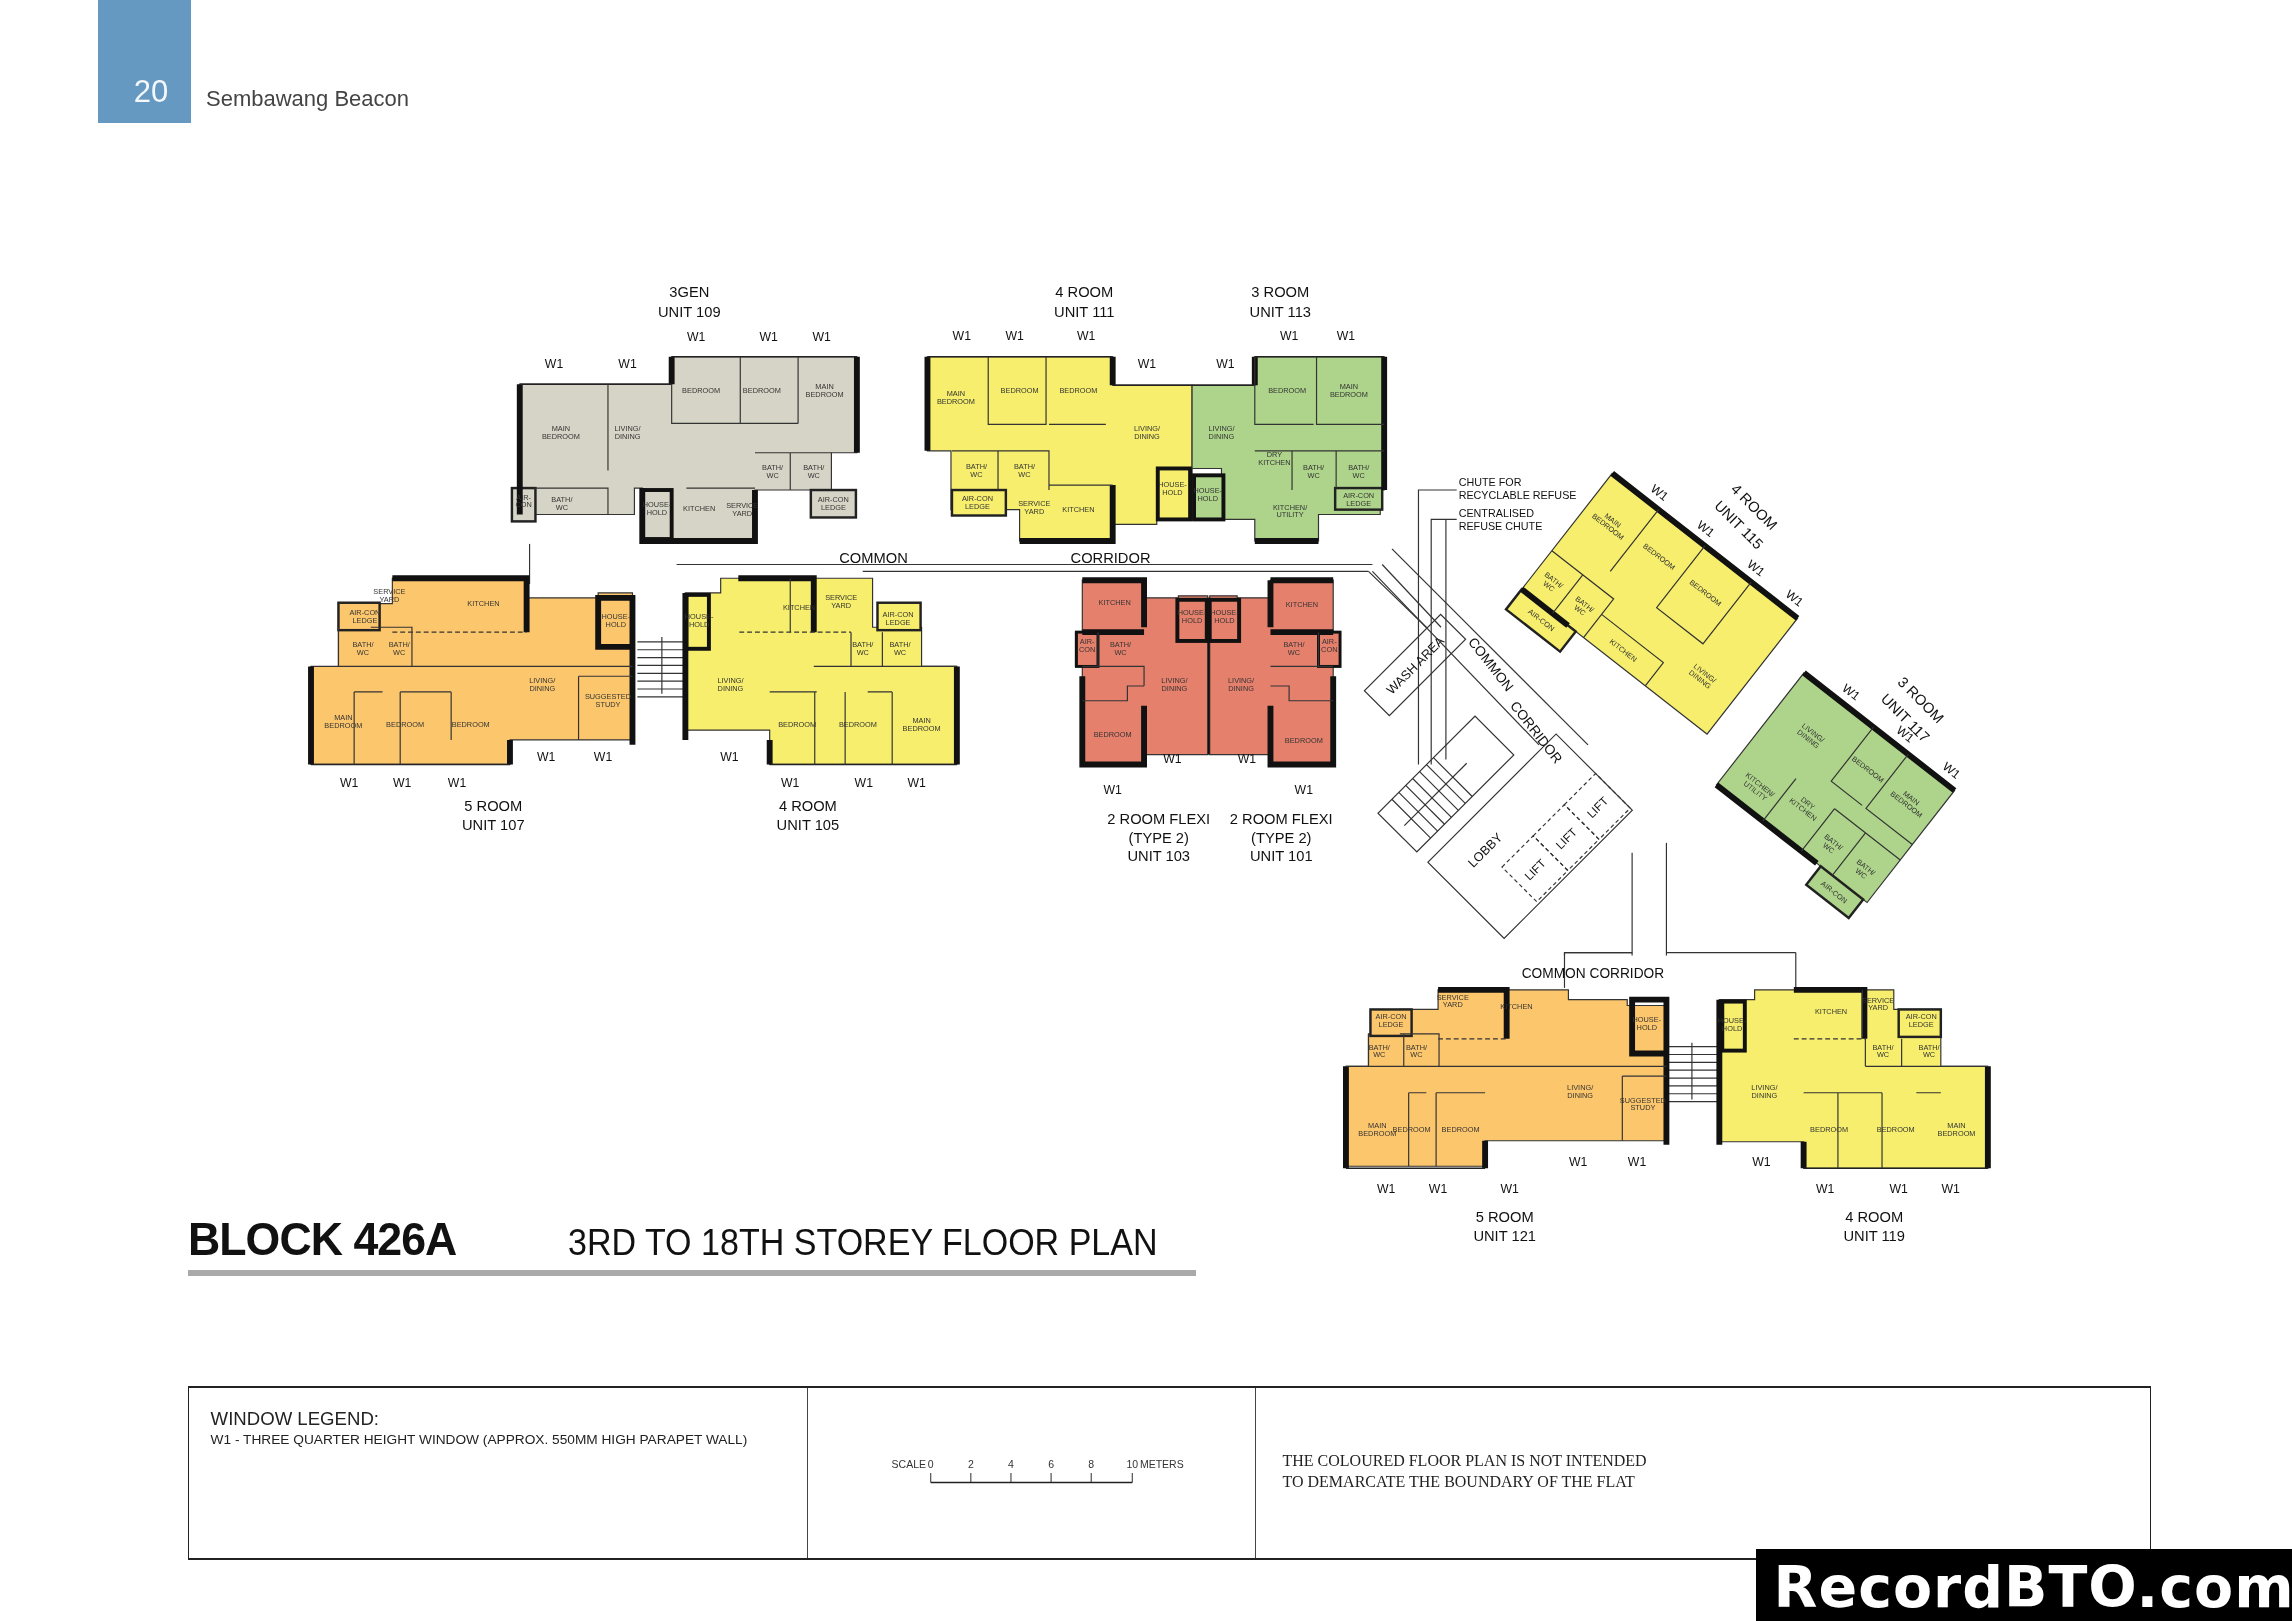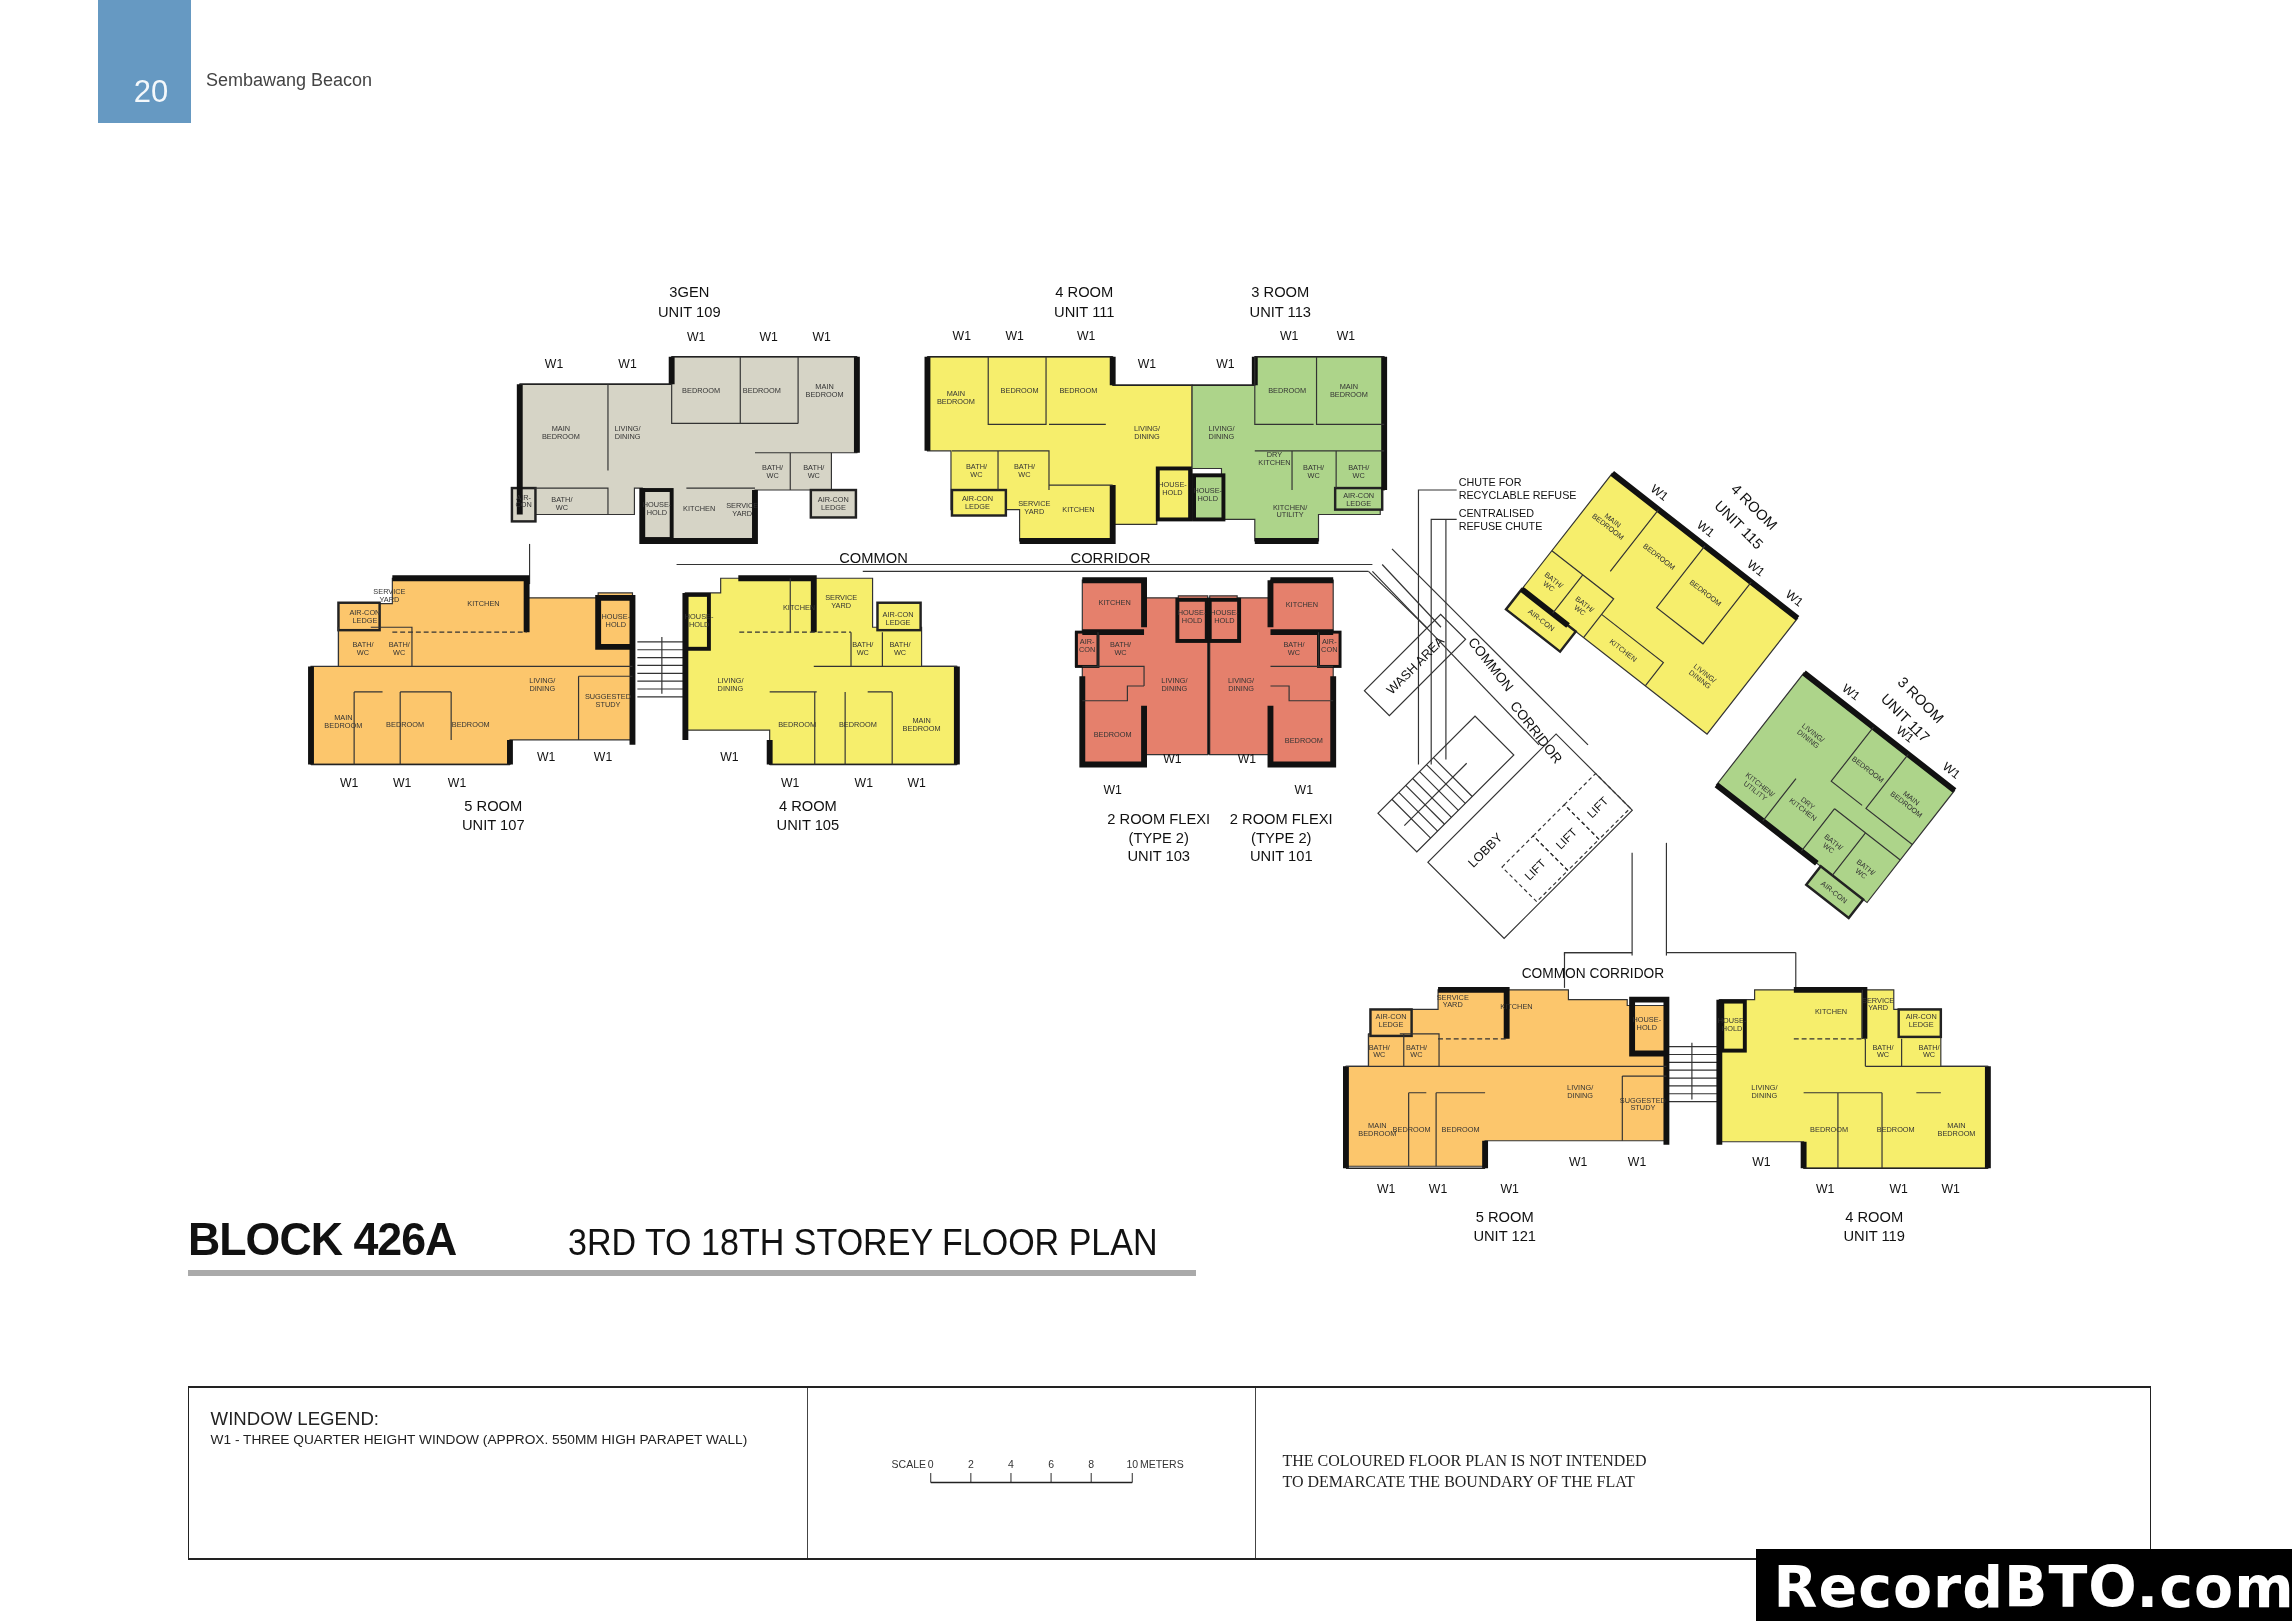--- a/index.html
+++ b/index.html
@@ -1,21 +1,21 @@
 <!DOCTYPE html>
 <html><head>
 <meta charset="utf-8">
 <style>
   html, body { margin:0; padding:0; background:#ffffff; }
   body { width:2293px; height:1621px; position:relative; overflow:hidden;
          font-family:"Liberation Sans", sans-serif; color:#222; }
   .page-tab { position:absolute; left:98px; top:0; width:93px; height:123px; background:#6699c2; }
   .page-num { position:absolute; left:98px; width:106px; top:74px; text-align:center;
               color:#f4f8fb; font-size:31px; }
-  .doc-name { position:absolute; left:206px; top:70px; font-size:18px; color:#444; }
+  .doc-name { position:absolute; left:206px; top:86px; font-size:22px; color:#444; }
   #plan { position:absolute; left:0; top:0; }
   .block-title { position:absolute; left:188px; top:1211px; font-weight:bold; font-size:47px;
                  letter-spacing:-1px; color:#111; transform:scaleX(0.95); transform-origin:left; }
   .floor-title { position:absolute; left:568px; top:1222px; font-size:37px; color:#111;
                  transform:scaleX(0.92); transform-origin:left; }
   .title-rule { position:absolute; left:188px; top:1270px; width:1008px; height:5.9px; background:#aaaaaa; }
   .legend { position:absolute; left:188px; top:1351px; width:1963px; height:174px;
             border-top:2px solid #222; border-bottom:2px solid #222; border-left:1px solid #222; border-right:1px solid #222;
             display:flex; box-sizing:border-box;margin-top:35px; }
   .cell { position:relative; border-right:1px solid #444; box-sizing:border-box; height:100%; }

